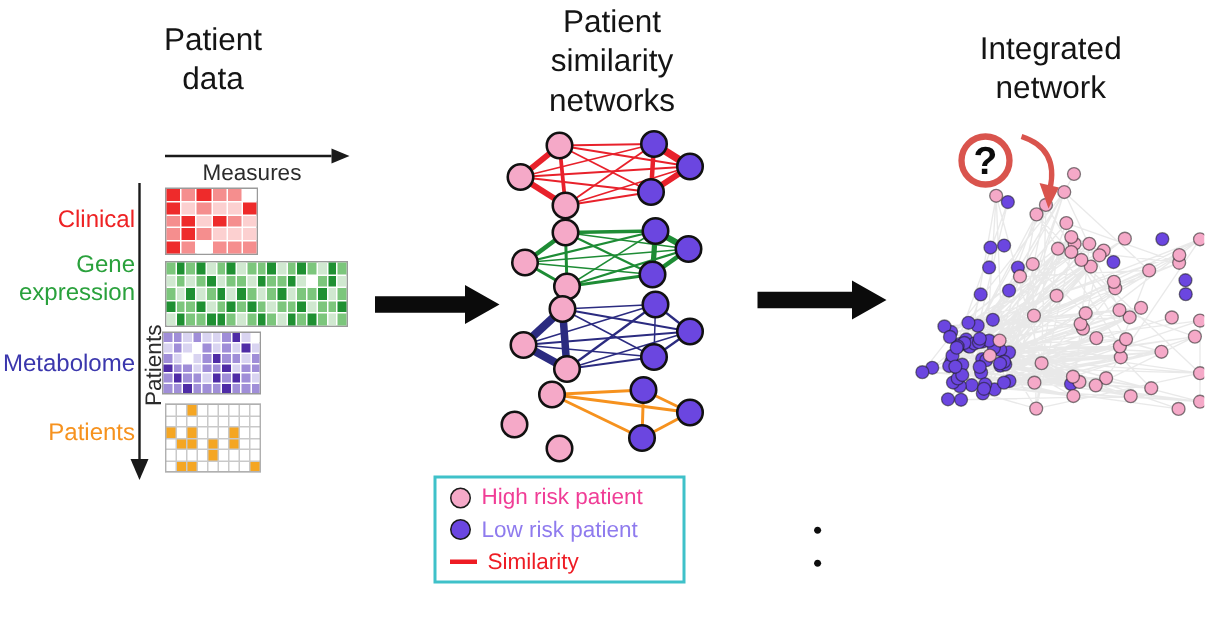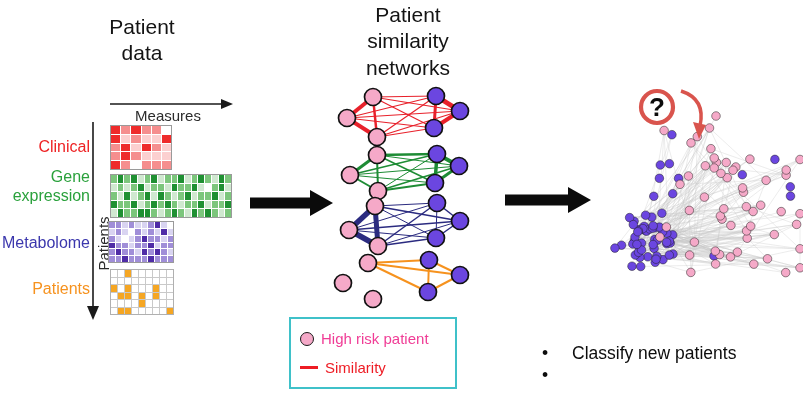--- a/index.html
+++ b/index.html
@@ -248,20 +248,22 @@
       <text x="657" y="116" text-anchor="middle" font-size="26" font-weight="bold" font-family="&quot;Liberation Sans&quot;,sans-serif" fill="#0c0c0c">?</text>
       <path d="M 681 91 Q 706 99 700 126" fill="none" stroke="#d9544d" stroke-width="3.5"></path>
       <polygon points="693,122 706,125 699,139" fill="#d9544d"></polygon>
     </svg>
 
   <div class="title" style="left:62px;top:14px;width:160px;">Patient
 data</div>
   <div class="title" style="left:328px;top:2px;width:160px;">Patient
 similarity
 networks</div>
+  <div class="title" style="left:618px;top:20px;width:165px;">Integrated
+network</div>
 
   <div class="axislabel" style="left:118px;top:107px;width:100px;">Measures</div>
   <div class="axislabel rot" style="left:57px;top:235px;width:92px;">Patients</div>
 
   <div id="row-labels">
       <div class="rowlabel" style="top: 137px; color: rgb(238, 34, 36);">Clinical</div>
       <div class="rowlabel" style="top: 167px; color: rgb(42, 161, 60);">Gene
 expression</div>
       <div class="rowlabel" style="top: 233px; color: rgb(59, 55, 173);">Metabolome</div>
       <div class="rowlabel" style="top: 279px; color: rgb(246, 146, 30);">Patients</div>
@@ -512,28 +514,31 @@
       </div>
     </div>
 
 
   <div class="legend" id="legend-box" style="border-color: rgb(63, 193, 201);">
       <div class="legend-item">
         <span class="swatch-circle" style="background: rgb(245, 169, 200);"></span>
         <span style="color: rgb(240, 61, 150);">High risk patient</span>
       </div>
       <div class="legend-item">
+        <span class="swatch-circle" style="background: rgb(107, 70, 224);"></span>
+        <span style="color: rgb(143, 123, 238);">Low risk patient</span>
+      </div>
+      <div class="legend-item">
         <span class="swatch-line" style="background: rgb(238, 28, 36);"></span>
         <span style="color: rgb(238, 28, 36);">Similarity</span>
       </div>
     </div>
 
   <div class="bullets" id="bullet-list">
       <div class="bullet-item">
         <span class="bullet-dot">•</span>
-        <span class="bullet-text">Classify new patients</span>
       </div>
       <div class="bullet-item">
         <span class="bullet-dot">•</span>
       </div>
     </div>
 
 </div>
 
 </body></html>

